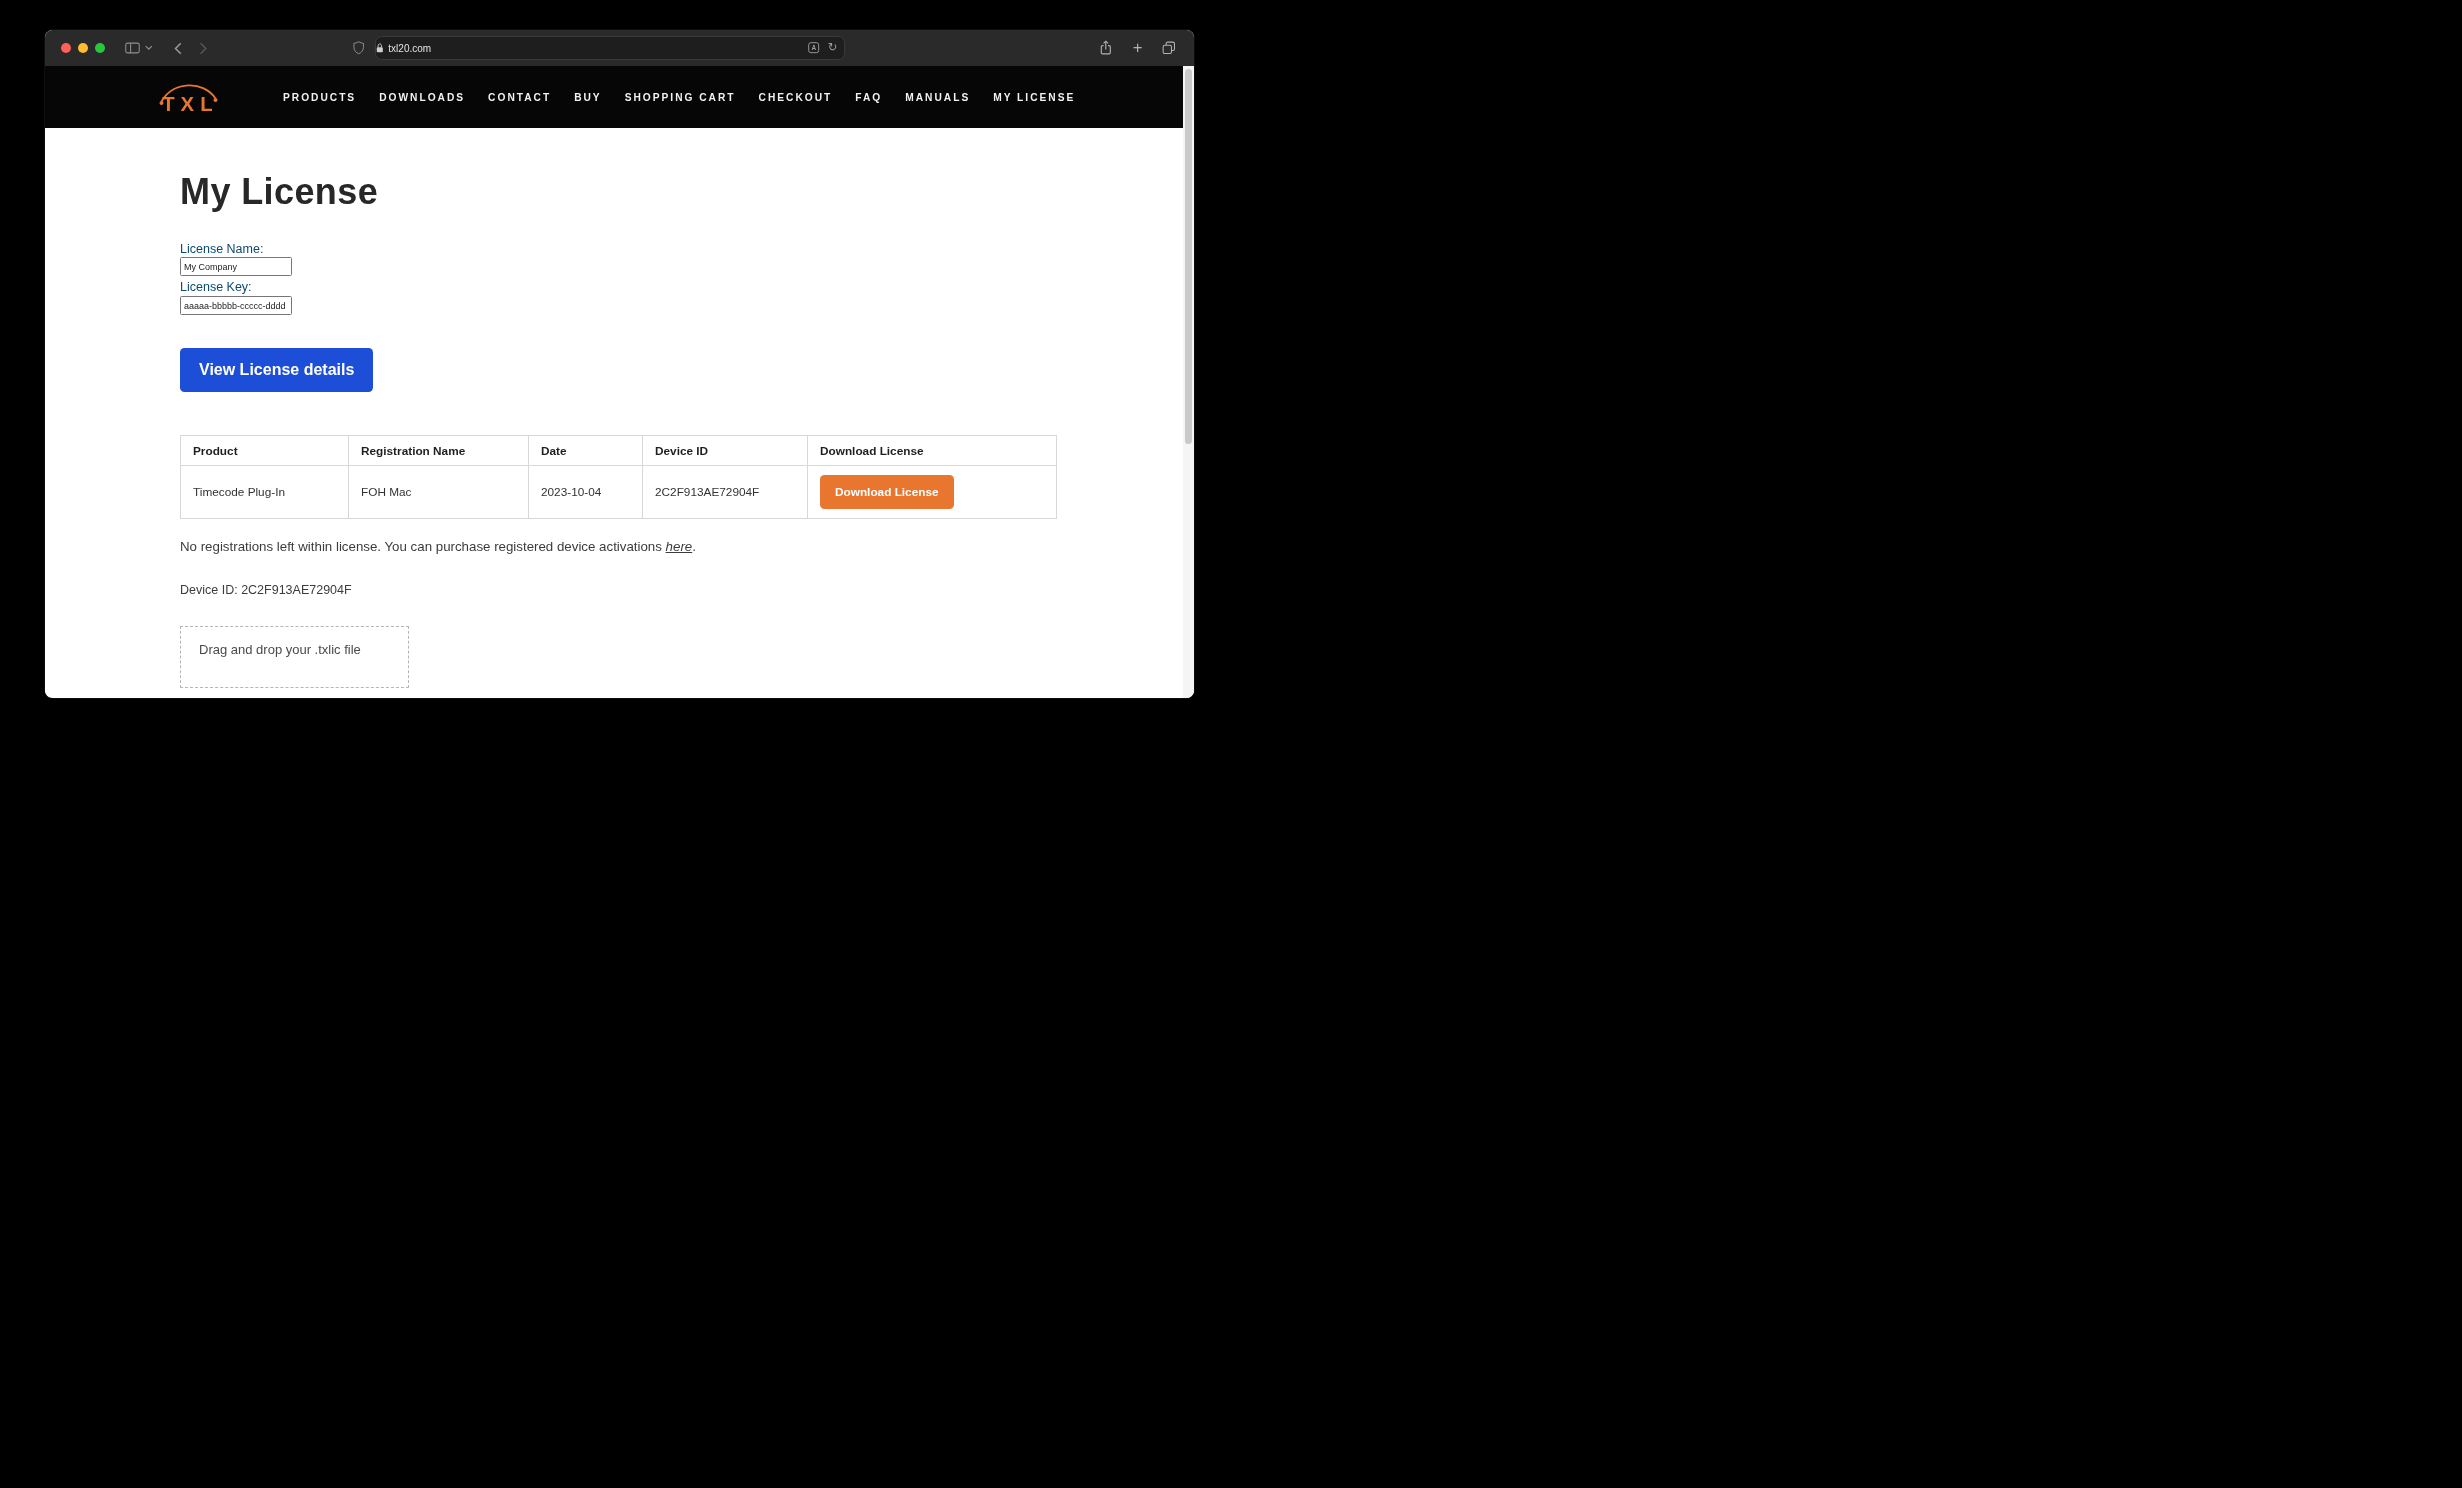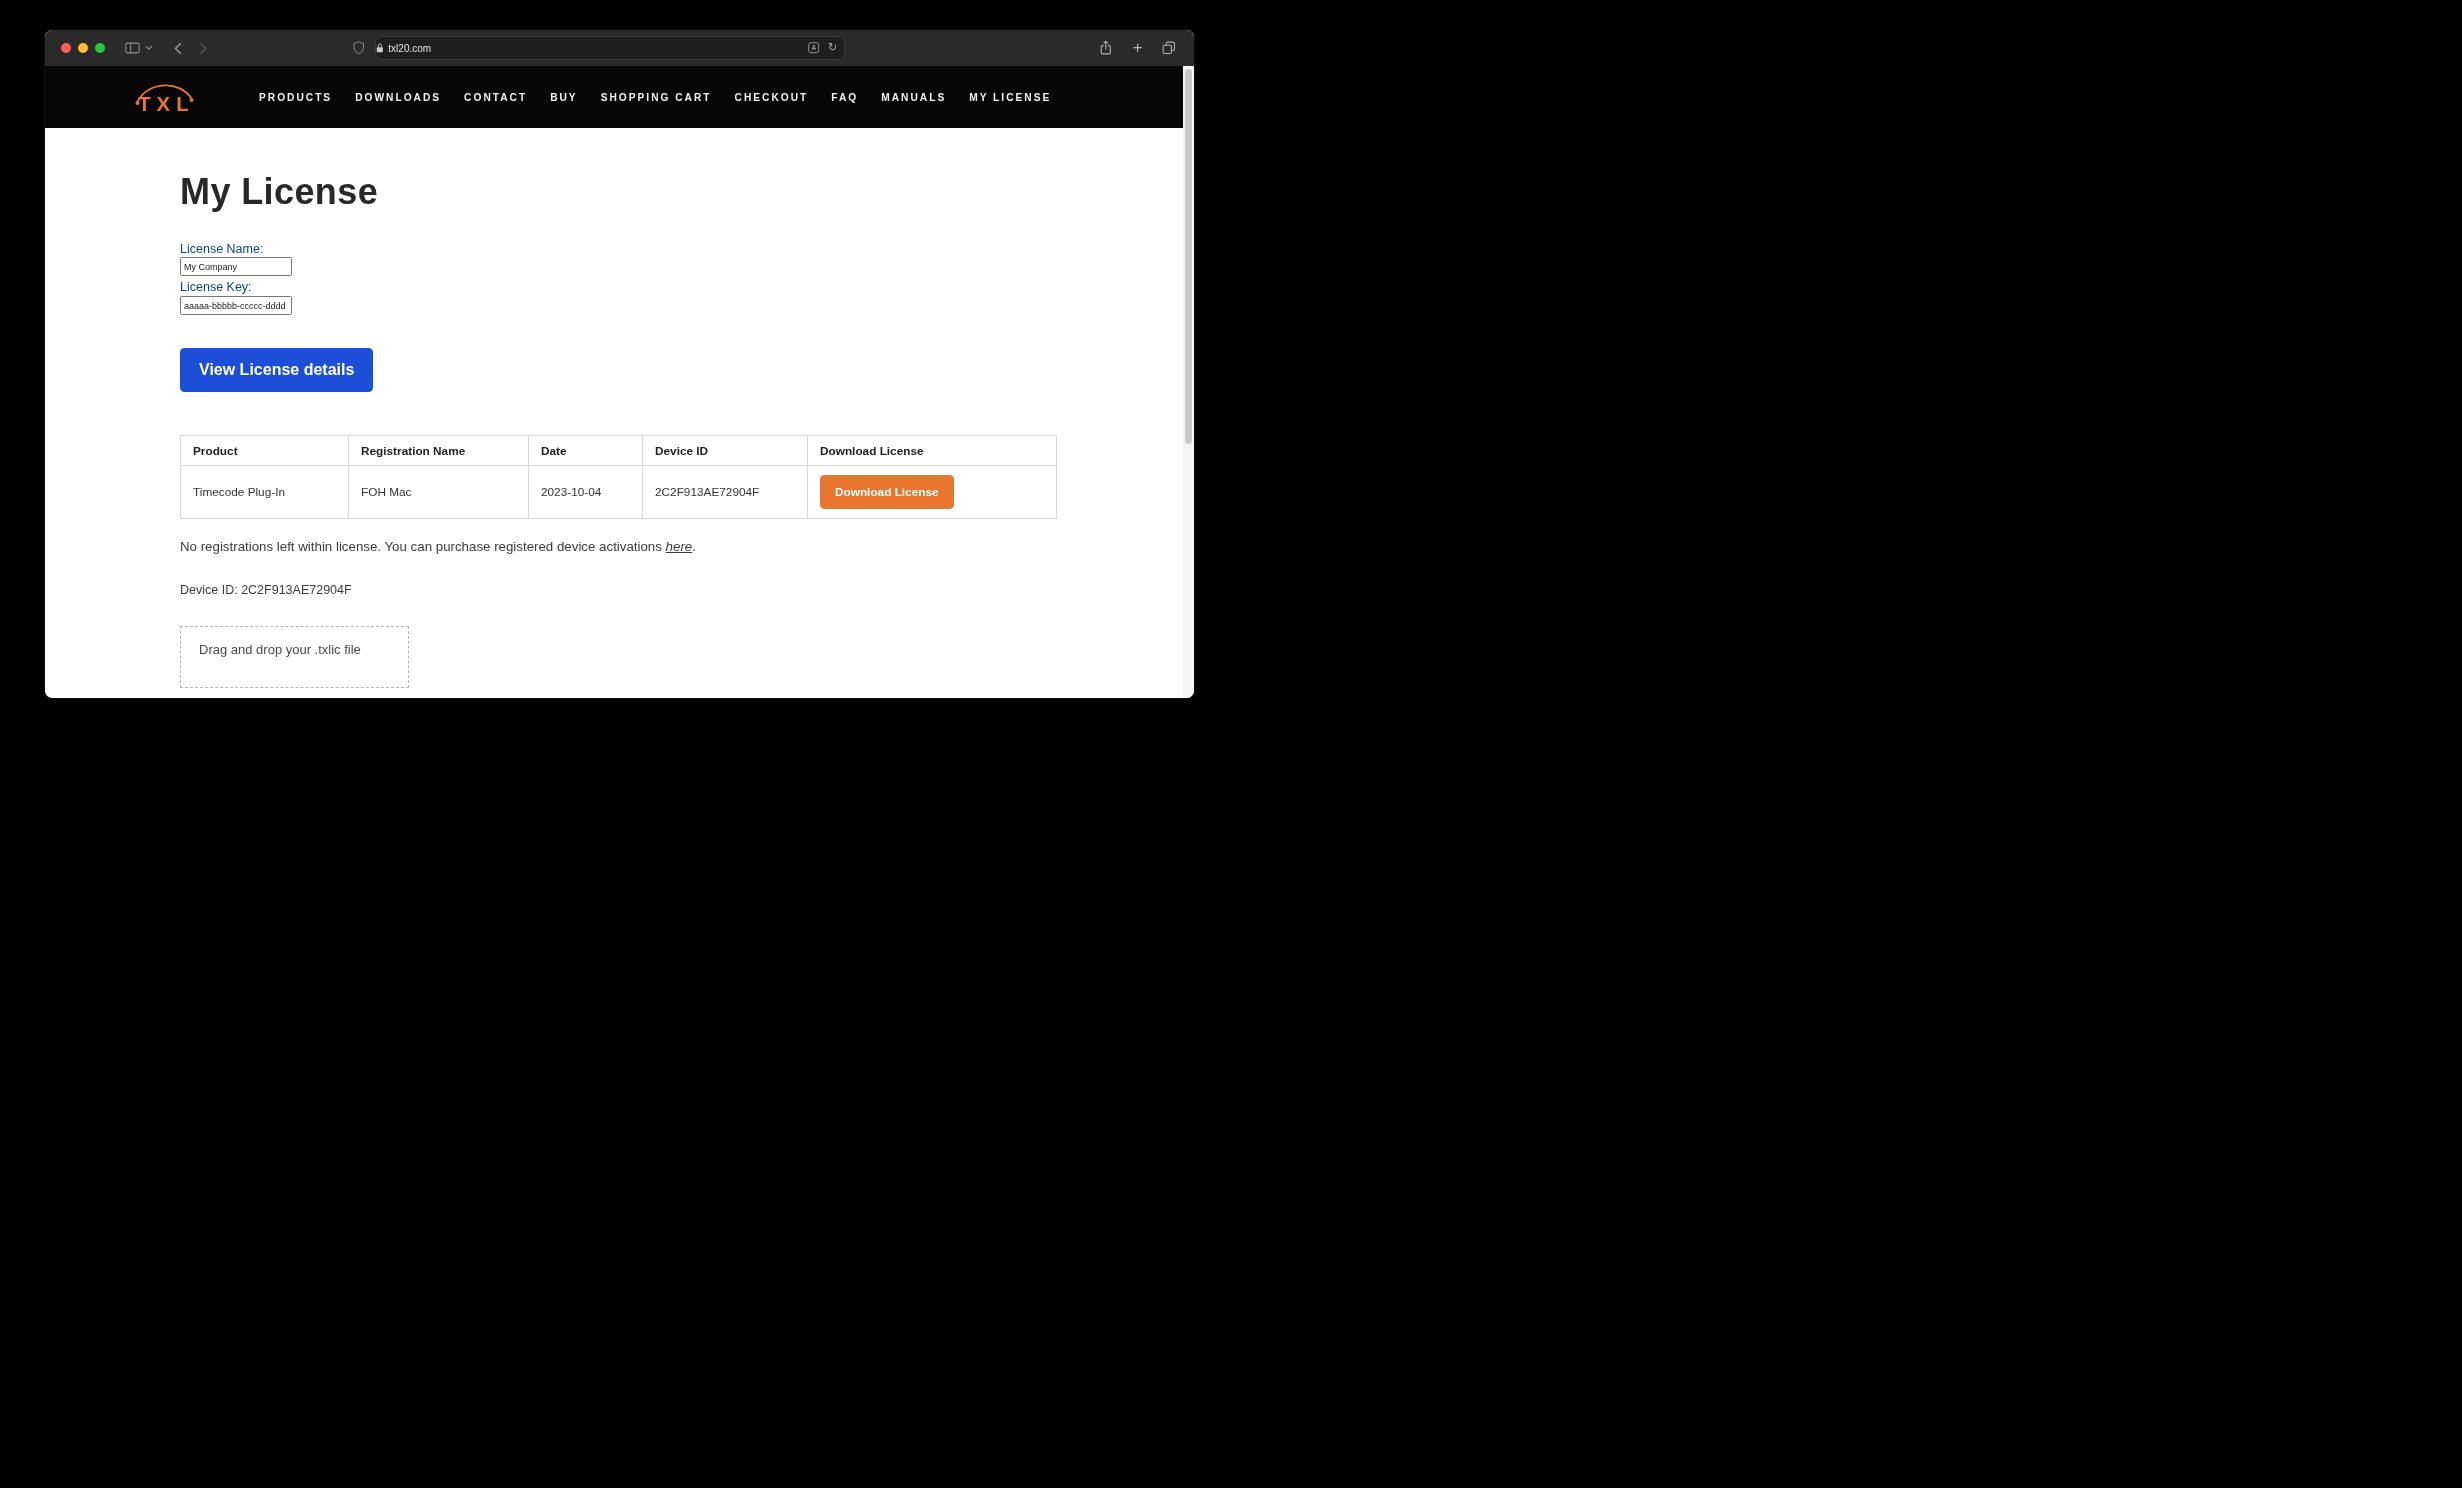--- a/index.html
+++ b/index.html
@@ -44,21 +44,21 @@
   .reload-glyph { font-size: 11.4px; line-height: 1; font-family: "DejaVu Sans", sans-serif; }
   .chrome-right { margin-left: auto; margin-right: 18px; display: flex; gap: 20px; align-items: center; color: #b2b2b2; }
   .plus-glyph { font-size: 16.7px; line-height: 1; font-weight: 400; }
 
   
   .site-header {
     height: 62px; background: #060606;
     display: flex; align-items: center;
     width: calc(100% - 11.4px);
   }
-  .logo { margin-left: 86px; display: flex; align-items: center; }
+  .logo { margin-left: 110px; display: flex; align-items: center; }
   .main-nav { margin-left: 49px; display: flex; gap: 23px; align-items: center; padding-left: 12px; }
   .nav-item {
     color: #f2f2f2; font-size: 10.2px; font-weight: bold;
     letter-spacing: 2px; cursor: pointer; text-decoration: none; white-space: nowrap;
   }
 
   
   .content {
     position: relative; height: 569px; background: #fff;
     overflow: hidden; color: #3c3c3c;

